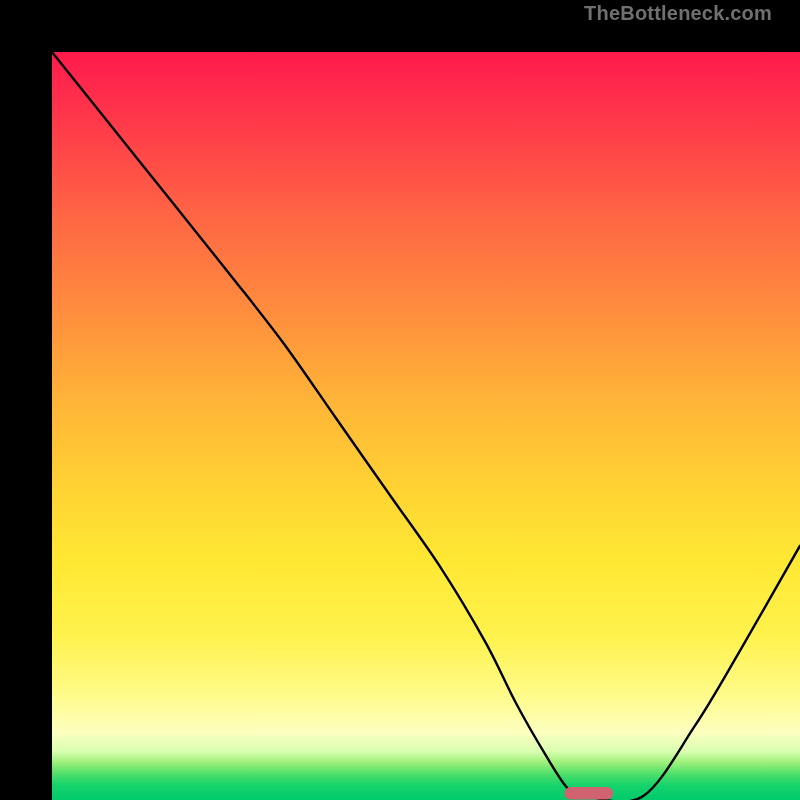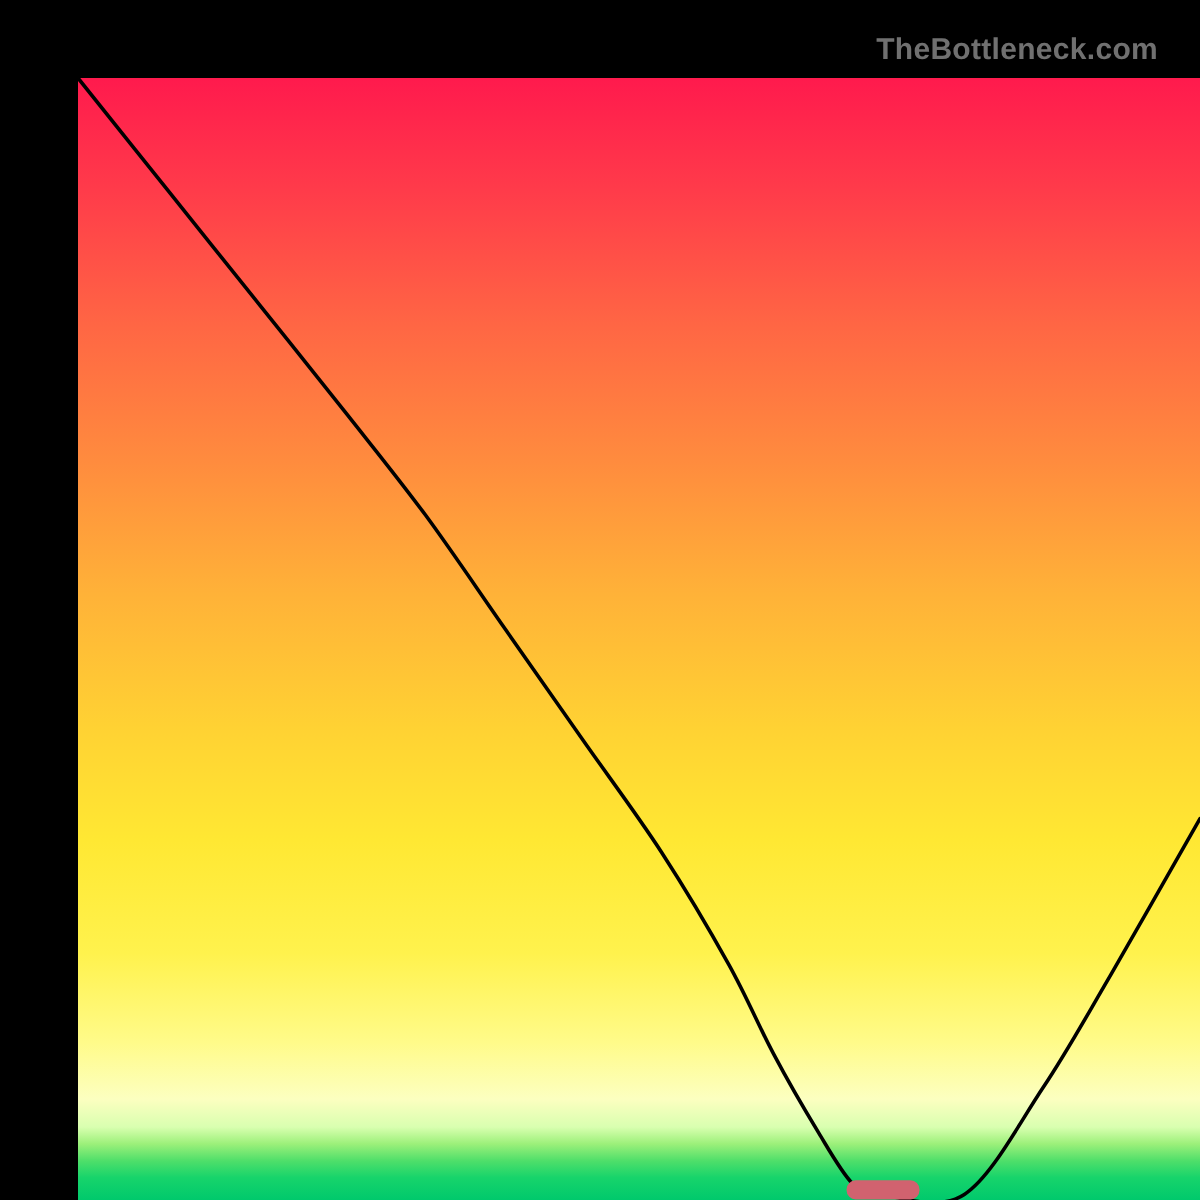--- a/index.html
+++ b/index.html
@@ -56,21 +56,20 @@
     height: 748px;
   }
   .watermark {
     position: absolute;
     top: 2px;
     right: 28px;
     font: 600 20px Arial, Helvetica, sans-serif;
     color: #707070;
     letter-spacing: 0.2px;
     user-select: none;
-    margin-top: 20px;
   }
 </style>
 </head>
 <body>
 
 <div class="frame">
   <div class="plot">
     <div class="gradient"></div>
     <svg class="curve" viewBox="0 0 748 748" preserveAspectRatio="none">
       <g>

